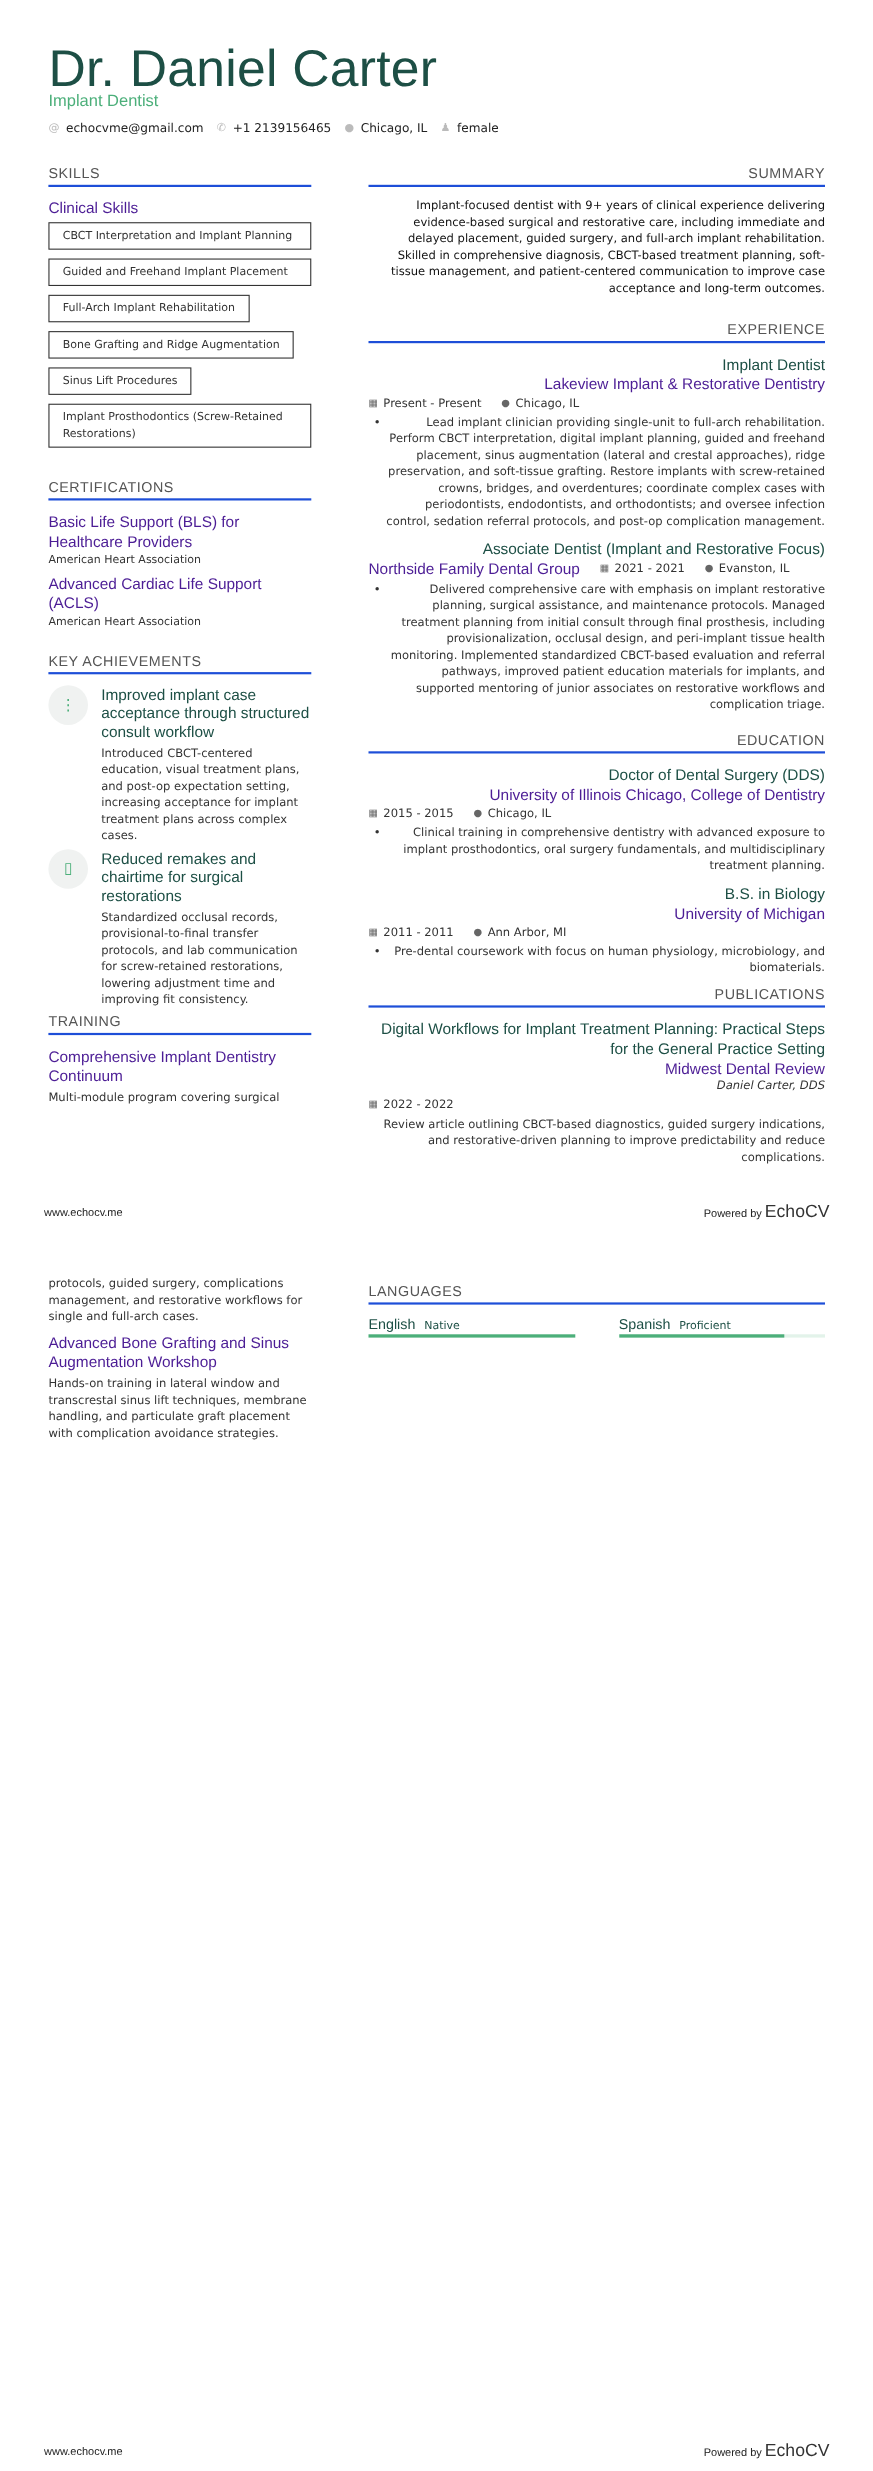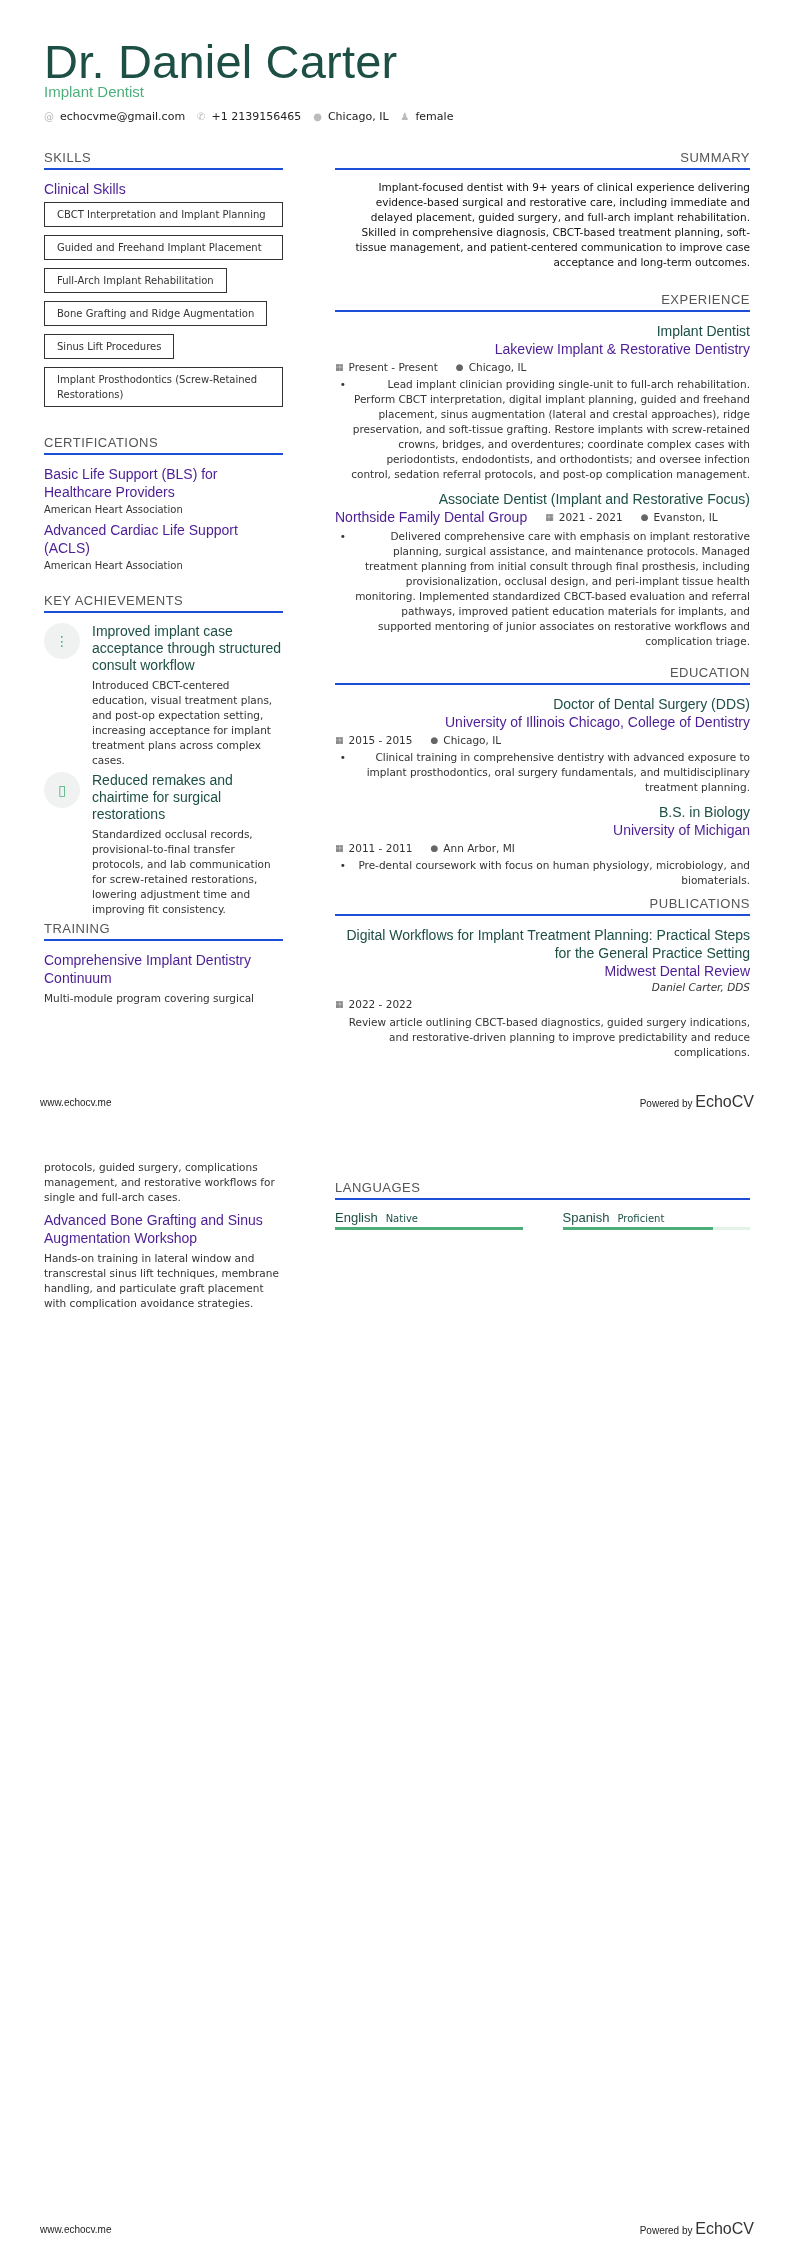--- a/index.html
+++ b/index.html
@@ -233,21 +233,21 @@
 </div>
 
 <div class="page page2">
 
   <div class="col-left" style="top:40px;">
     <div class="body-text">protocols, guided surgery, complications management, and restorative workflows for single and full-arch cases.</div>
     <div class="sub-green" style="margin-top:6px;">Advanced Bone Grafting and Sinus Augmentation Workshop</div>
     <div class="body-text" style="margin-top:4px;">Hands-on training in lateral window and transcrestal sinus lift techniques, membrane handling, and particulate graft placement with complication avoidance strategies.</div>
   </div>
 
-  <div class="col-right" style="top:60px;">
+  <div class="col-right" style="top:46px;">
     <div>
       <div class="sec-title">LANGUAGES</div>
       <div class="lang-row">
         <div class="lang">
           <div class="lang-head">
             <span class="lang-name">English</span>
             <span class="lang-level">Native</span>
           </div>
           <div class="bar-track">
             <div class="bar-fill" style="width:100%;"></div>

